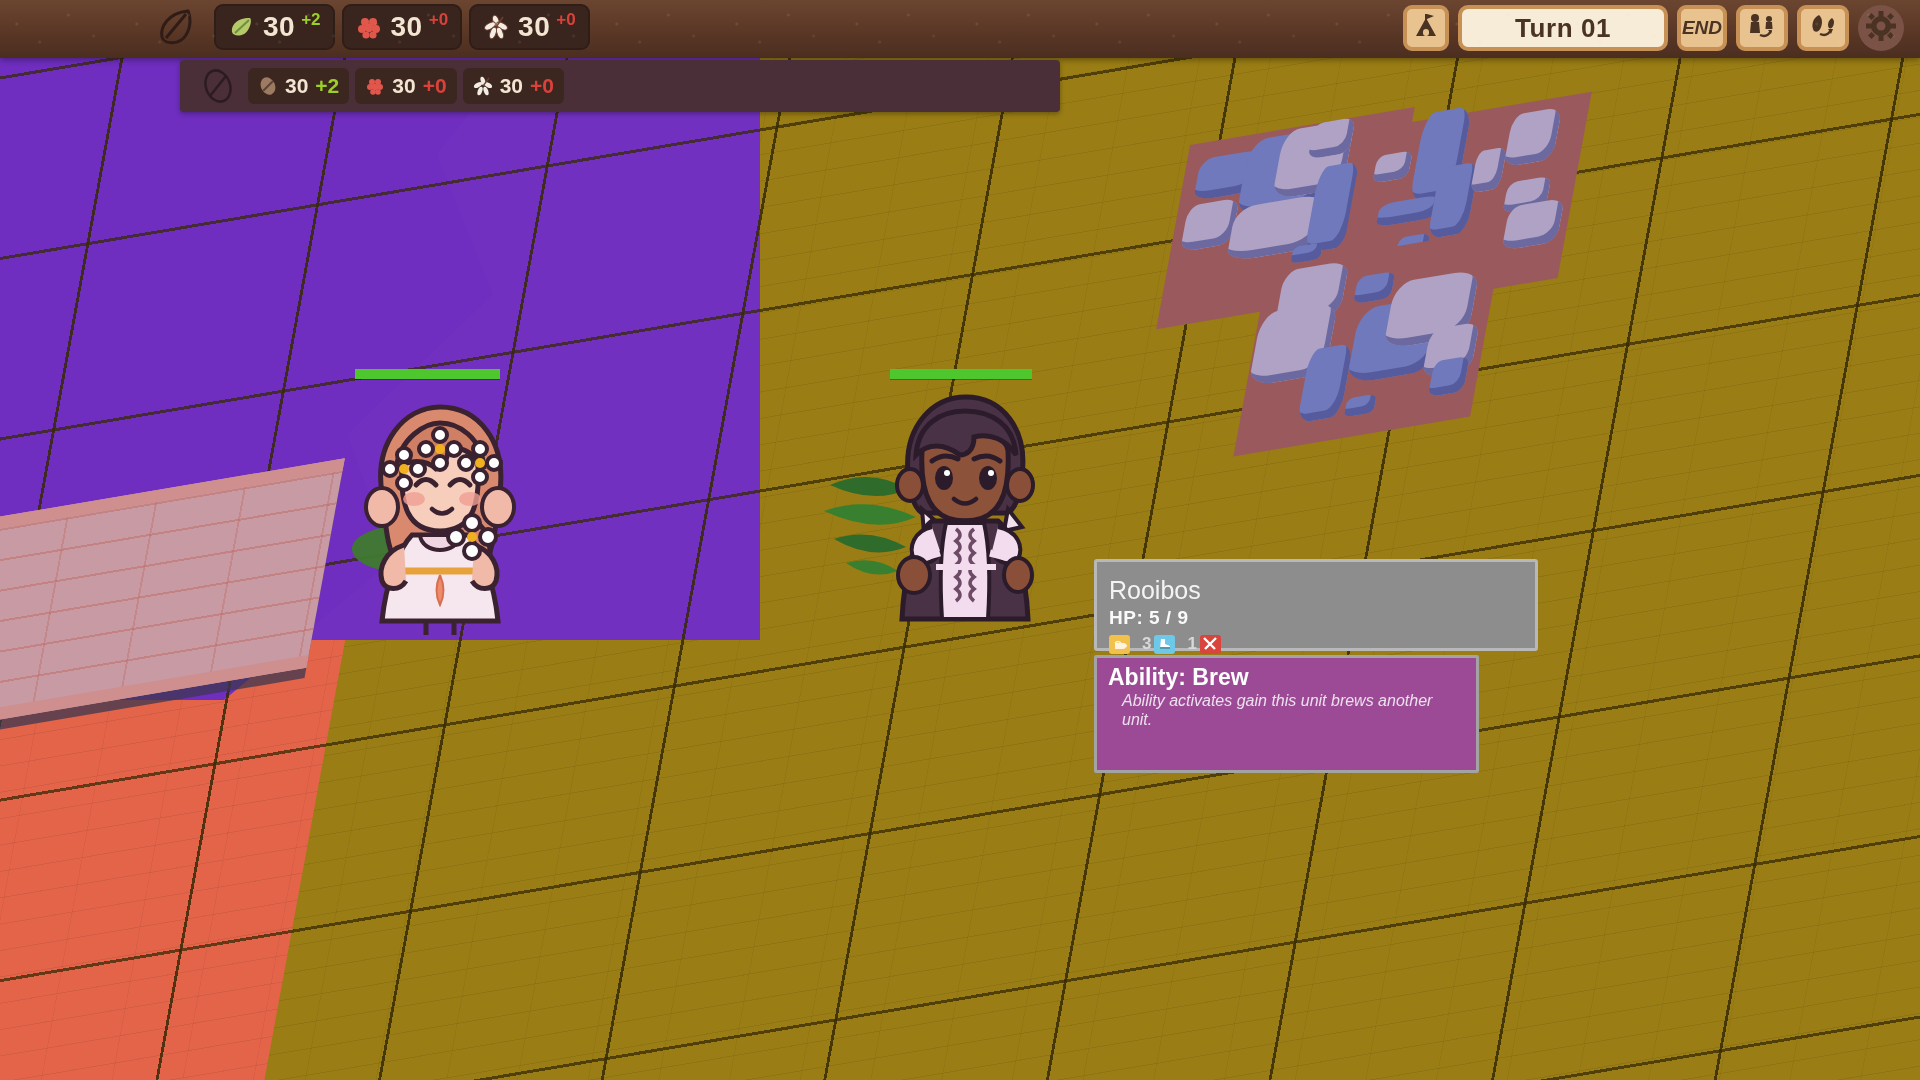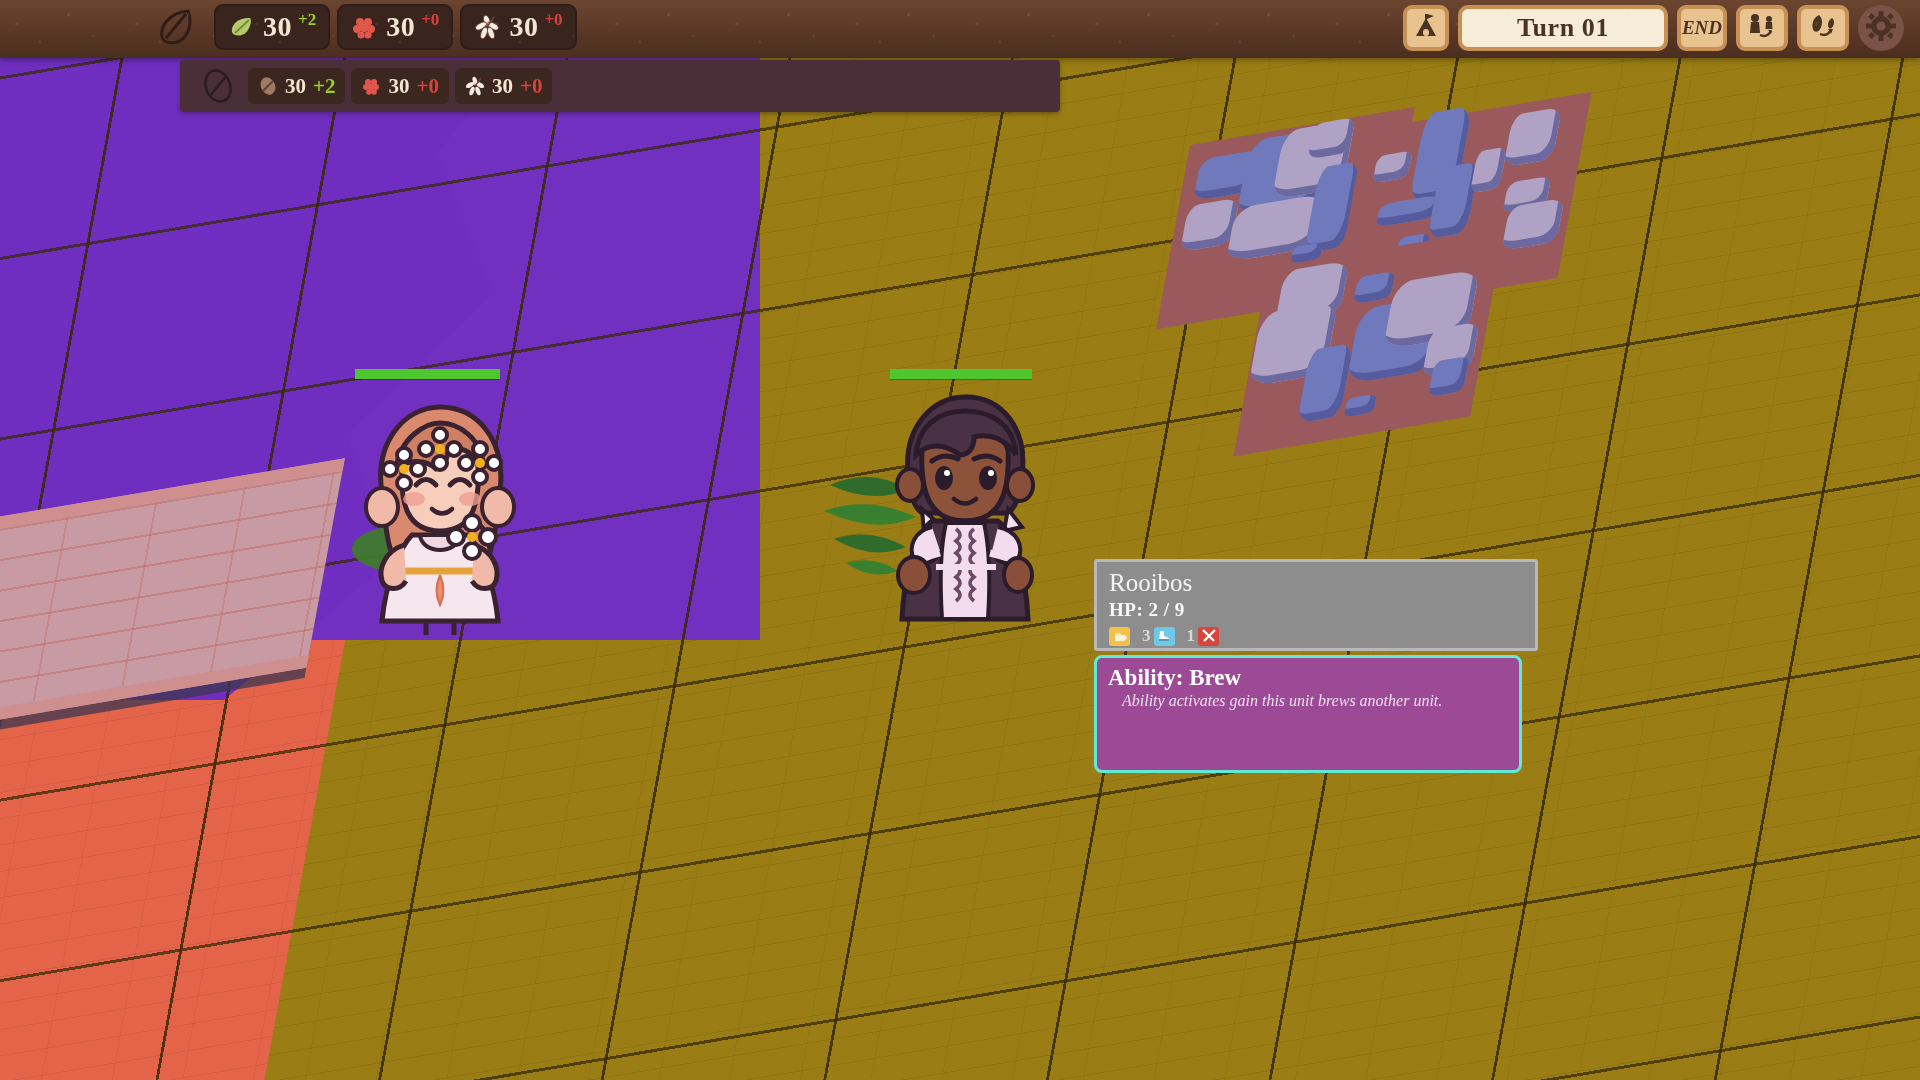--- a/index.html
+++ b/index.html
@@ -1,21 +1,21 @@
 <!DOCTYPE html>
 <html><head>
 <meta charset="utf-8">
 <style>
   * { margin:0; padding:0; box-sizing:border-box; }
   html, body {
     width:1920px; height:1080px; overflow:hidden;
     background:#3a2320;
     font-family:"Liberation Sans", sans-serif;
   }
-  #stage { position:relative; width:1920px; height:1080px; overflow:hidden;font-family:Liberation Serif, serif; }
+  #stage { position:relative; width:1920px; height:1080px; overflow:hidden; }
 
   
   #board { position:absolute; inset:0; background:#5a2f5e; overflow:hidden; }
 
   .void {
     position:absolute; left:0; top:0; width:760px; height:640px;
     background:#7230c0;
   }
   .void-edge {
     position:absolute; left:0; top:0; width:560px; height:700px;
@@ -182,32 +182,32 @@
   .btn-wide { width:52px; }
   .gear {
     width:46px; height:46px; border-radius:50%;
     background:#7a5246; display:flex; align-items:center; justify-content:center; cursor:pointer;
   }
 
   
   .info-panel {
     position:absolute; left:1094px; top:559px; width:444px; height:92px;
     background:#8d8d8d; border:3px solid #b8b8b8; border-radius:3px;
-    padding:8px 12px;
+    padding:16px 12px;
   }
   .info-name { color:#f4f4f4; font-size:25px; font-weight:normal; line-height:1; margin-bottom:4px;}
   .info-hp { color:#fafafa; font-size:19px; font-weight:bold; letter-spacing:.5px; }
   .stat-row { display:flex; align-items:center; gap:12px; margin-top:5px; }
   .stat-row .pill { width:21px; height:19px; border-radius:3px; display:flex;align-items:center;justify-content:center;}
   .stat-pair { display:flex; align-items:center; gap:3px; }
   .stat-pair .num { color:#d8d8d8; font-size:17px; font-weight:bold; }
 
   .ability-panel {
-    position:absolute; left:1094px; top:655px; width:428px; height:118px;
-    background:#9c4a96; border:3px solid #5eead4; border-radius:8px;
+    position:absolute; left:1094px; top:655px; width:385px; height:118px;
+    background:#9c4a96; border:3px solid #a3a3a3; border-radius:2px;
     padding:7px 11px;
   }
   .ability-title { color:#ffffff; font-size:23px; font-weight:bold; line-height:1.1; }
   .ability-sub { color:#ece0ec; font-size:16px; font-style:italic; margin:2px 0 2px 14px; line-height:1.15;}
   .ability-body { color:#f0e6f0; font-size:16.5px; line-height:1.22; }
 </style>
 </head>
 <body>
 
 <div id="stage">
@@ -575,21 +575,21 @@
         </span>
         <span class="amt">30</span>
         <span class="delta" style="color:#d9423a;">+0</span>
       </div>
 
     </div>
   </div>
 
   <div class="info-panel">
     <div class="info-name">Rooibos</div>
-    <div class="info-hp">HP: 2 / 9</div>
+    <div class="info-hp">HP: 5 / 9</div>
     <div class="stat-row">
       <span class="pill" style="background:#f2c14b;">
         <svg width="16" height="13" viewBox="0 0 16 13">
           <path d="M3 5 h8 a3 3 0 0 1 0 6 h-8 Z" fill="#fdf3de"></path>
           <path d="M11 6 q4 0 3 3" stroke="#fdf3de" stroke-width="1.6" fill="none"></path>
           <path d="M3 5 q3 -3 6 0" stroke="#fdf3de" stroke-width="1.5" fill="none"></path>
         </svg>
       </span>
       <span class="stat-pair">
         <span class="num">3</span>

